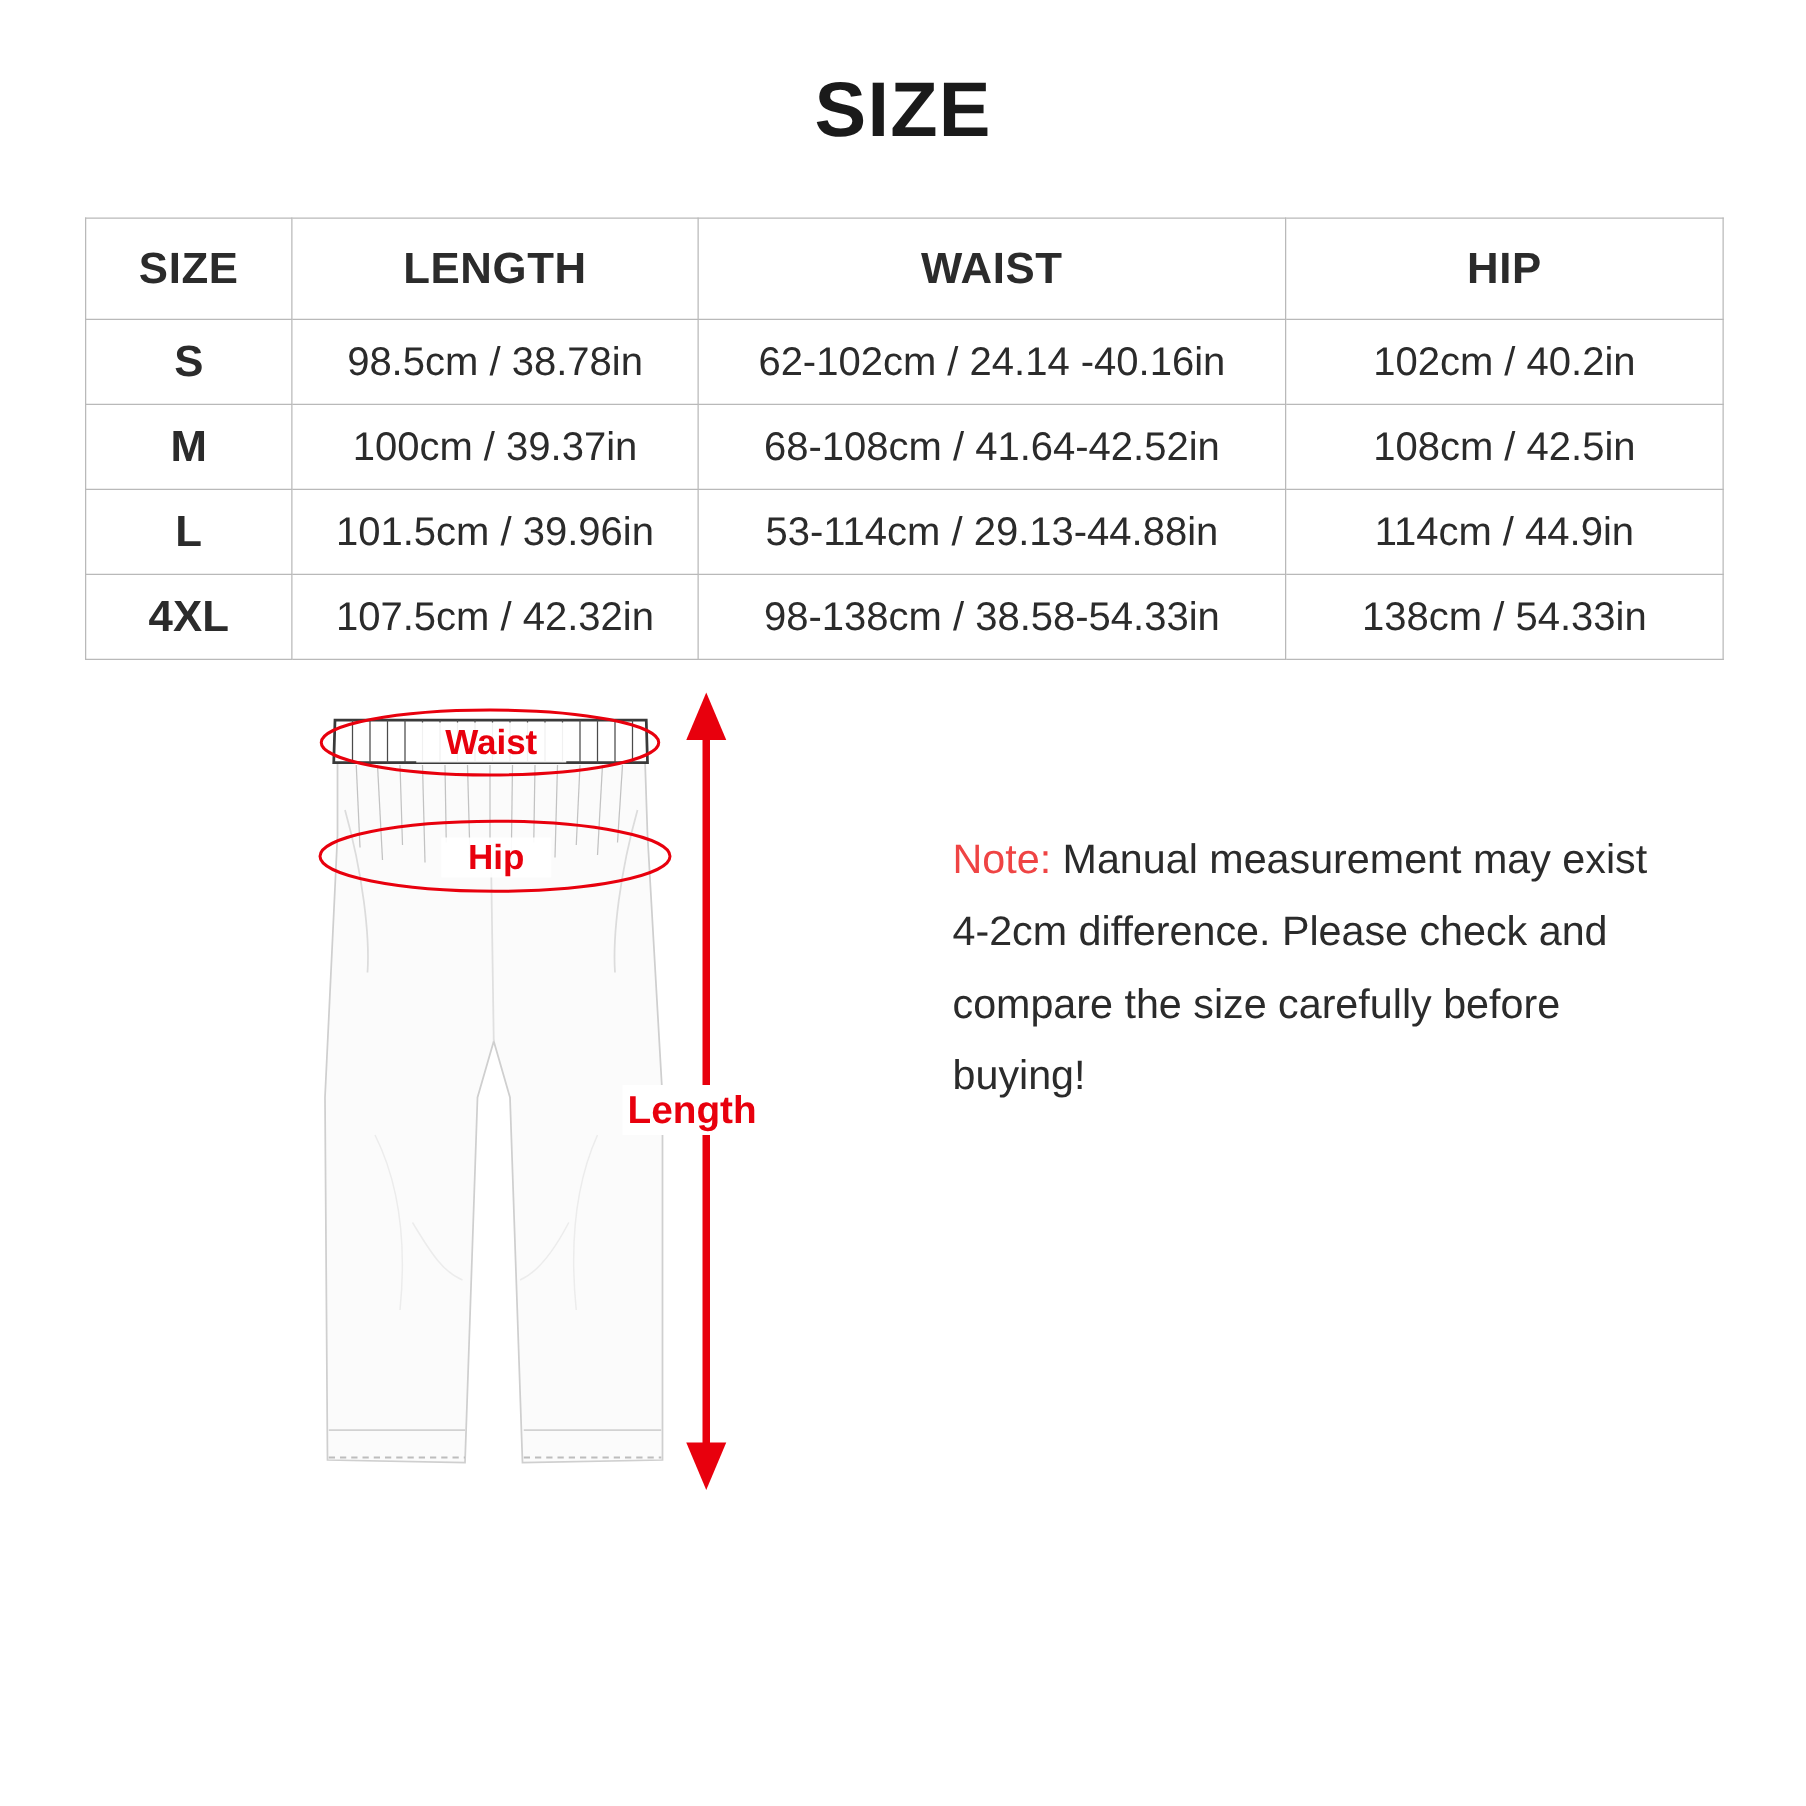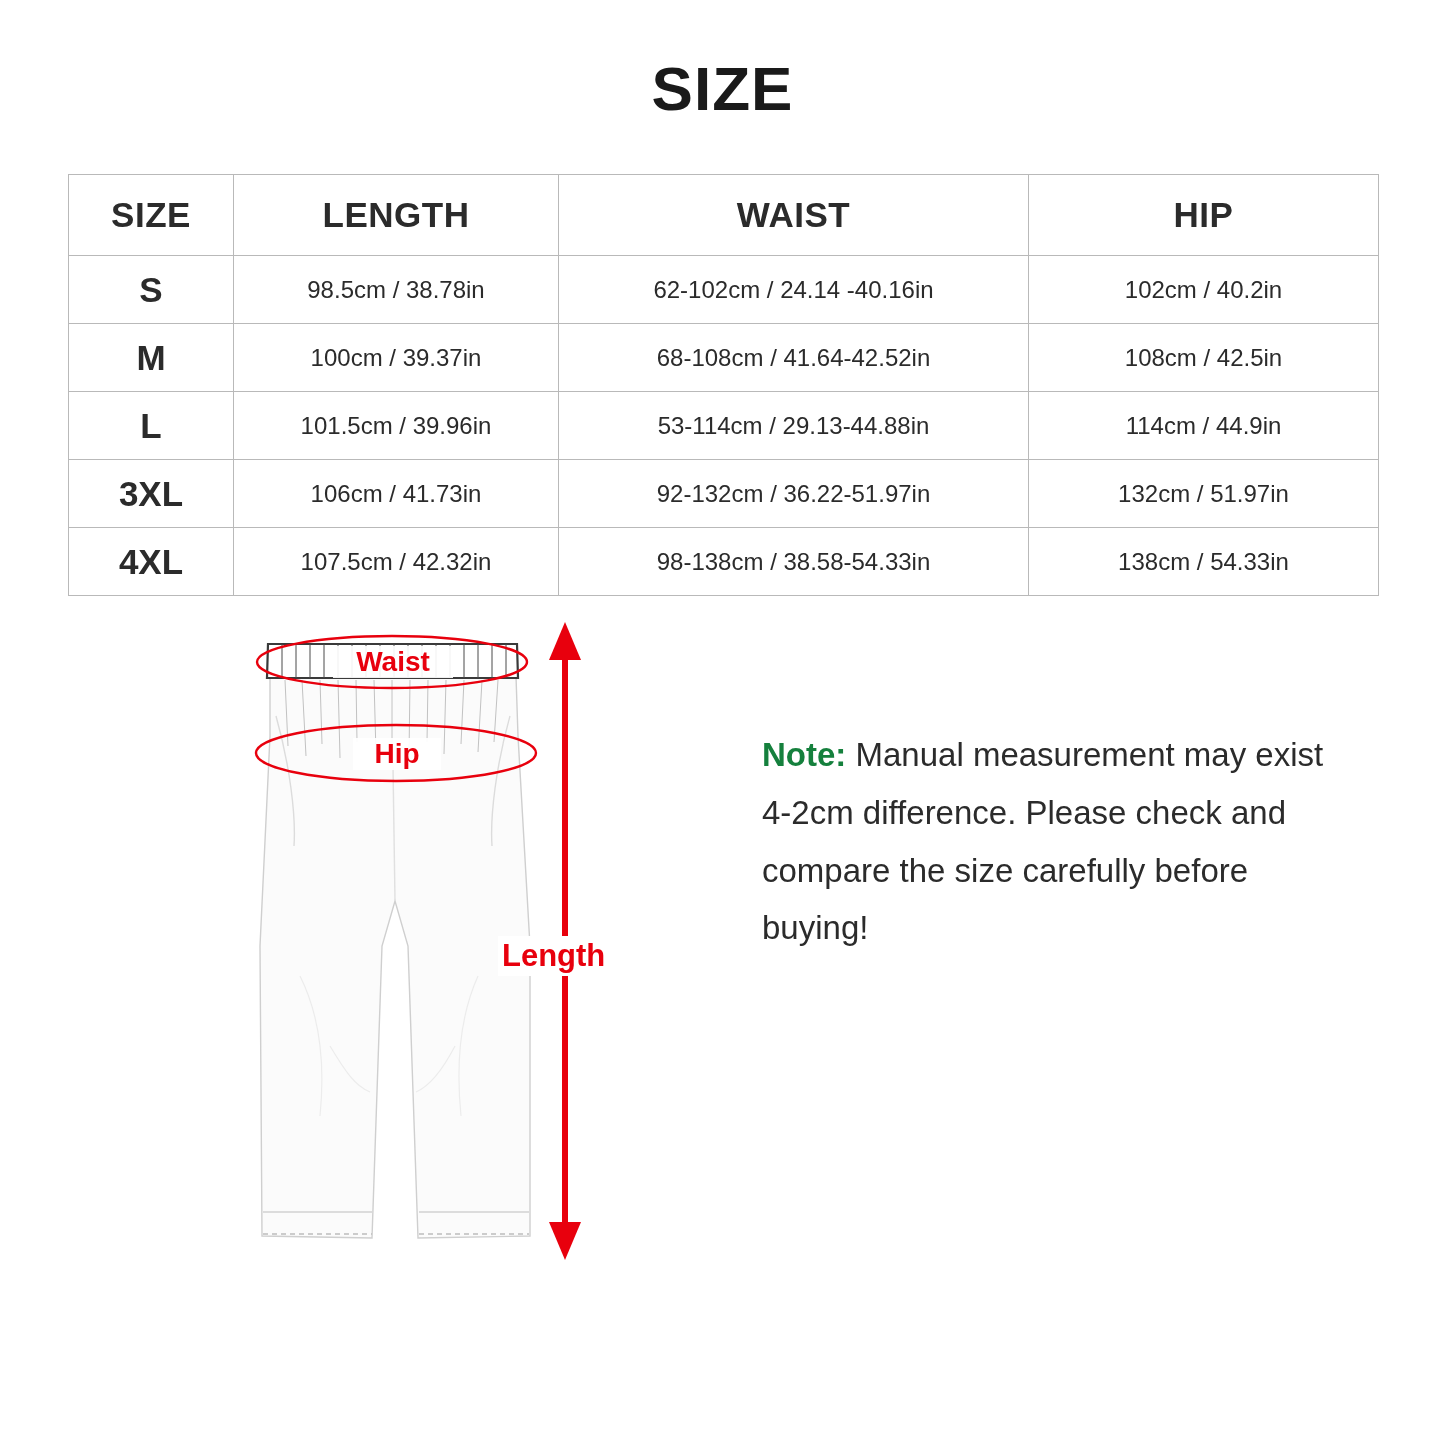--- a/index.html
+++ b/index.html
@@ -46,21 +46,21 @@
     color: #2b2b2b;
     font-weight: normal;
   }
   table.size-table th {
     font-size: 35px;
     font-weight: bold;
     height: 78px;
     letter-spacing: 0.5px;
   }
   table.size-table td {
-    font-size: 24px;
+    font-size: 32px;
     height: 65px;
   }
   table.size-table td.size-col {
     font-size: 35px;
     font-weight: bold;
   }
   col.c-size  { width: 165px; }
   col.c-len   { width: 325px; }
   col.c-waist { width: 470px; }
   col.c-hip   { width: 350px; }
@@ -101,22 +101,22 @@
   .note {
     position: absolute;
     left: 762px;
     top: 120px;
     width: 590px;
     font-size: 33px;
     line-height: 1.75;
     color: #2b2b2b;
   }
   .note b {
-    font-weight: bold;
-    color: #15803d;
+    font-weight: normal;
+    color: #ef4444;
   }
 </style>
 </head>
 <body>
 
 <div class="page">
 
   <div class="title">SIZE</div>
 
   <div class="table-wrap">
@@ -146,26 +146,20 @@
           <td class="size-col">M</td>
           <td>100cm / 39.37in</td>
           <td>68-108cm / 41.64-42.52in</td>
           <td>108cm / 42.5in</td>
         </tr>
         <tr>
           <td class="size-col">L</td>
           <td>101.5cm / 39.96in</td>
           <td>53-114cm / 29.13-44.88in</td>
           <td>114cm / 44.9in</td>
-        </tr>
-        <tr>
-          <td class="size-col">3XL</td>
-          <td>106cm / 41.73in</td>
-          <td>92-132cm / 36.22-51.97in</td>
-          <td>132cm / 51.97in</td>
         </tr>
         <tr>
           <td class="size-col">4XL</td>
           <td>107.5cm / 42.32in</td>
           <td>98-138cm / 38.58-54.33in</td>
           <td>138cm / 54.33in</td>
         </tr>
       </tbody>
     </table>
   </div>

